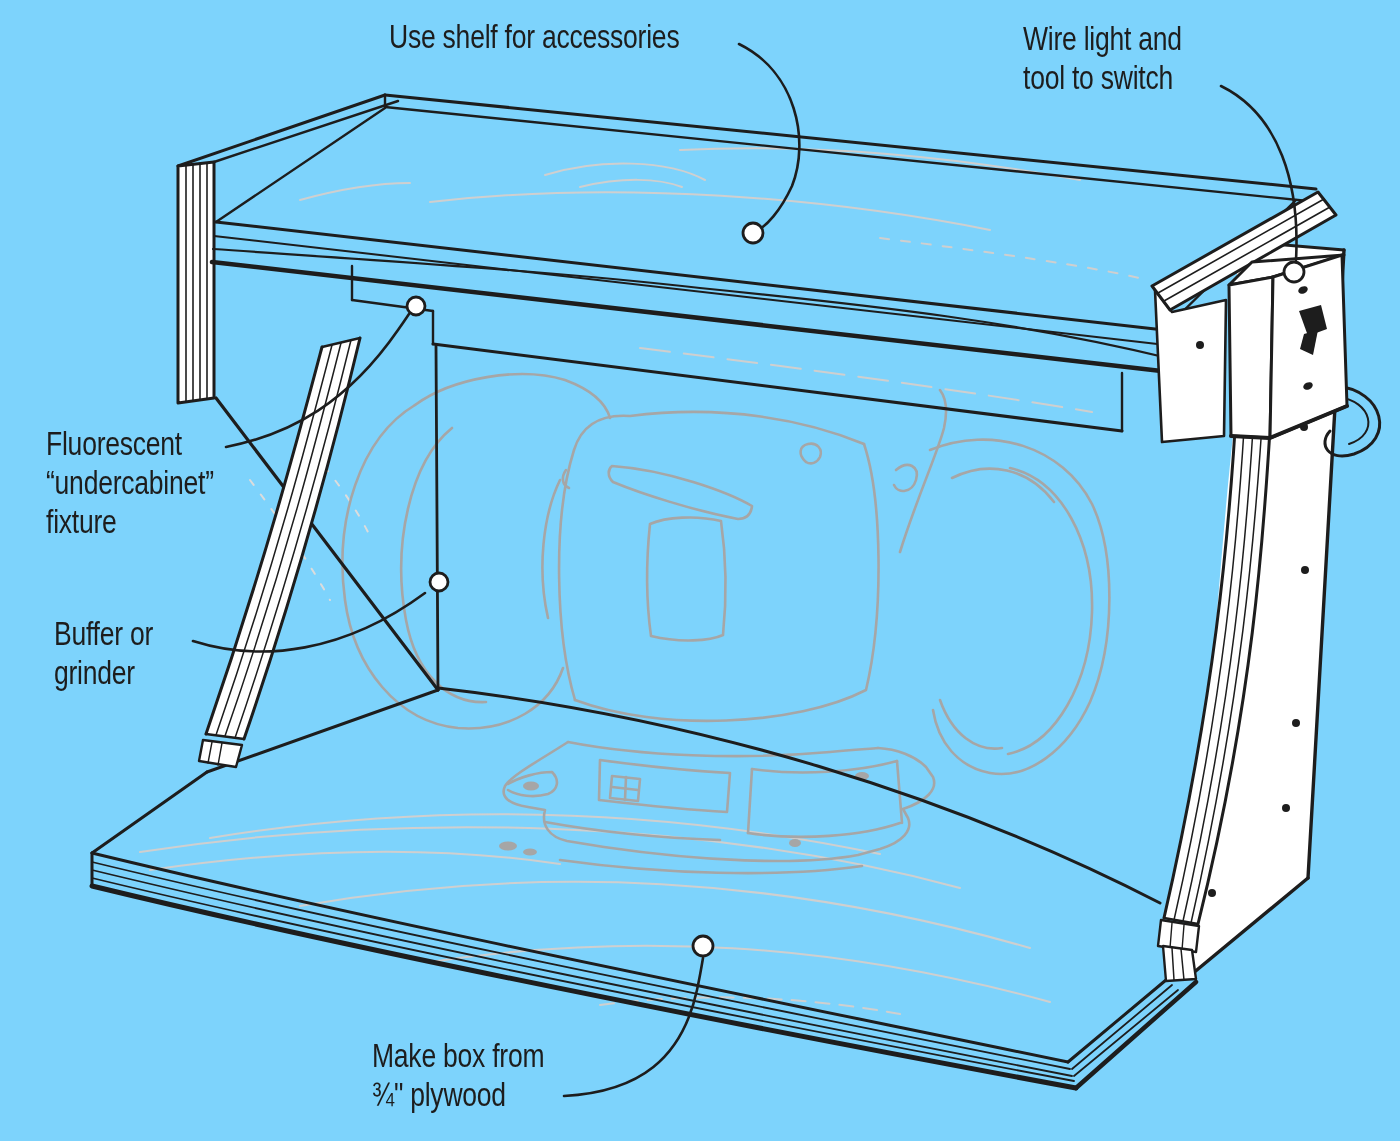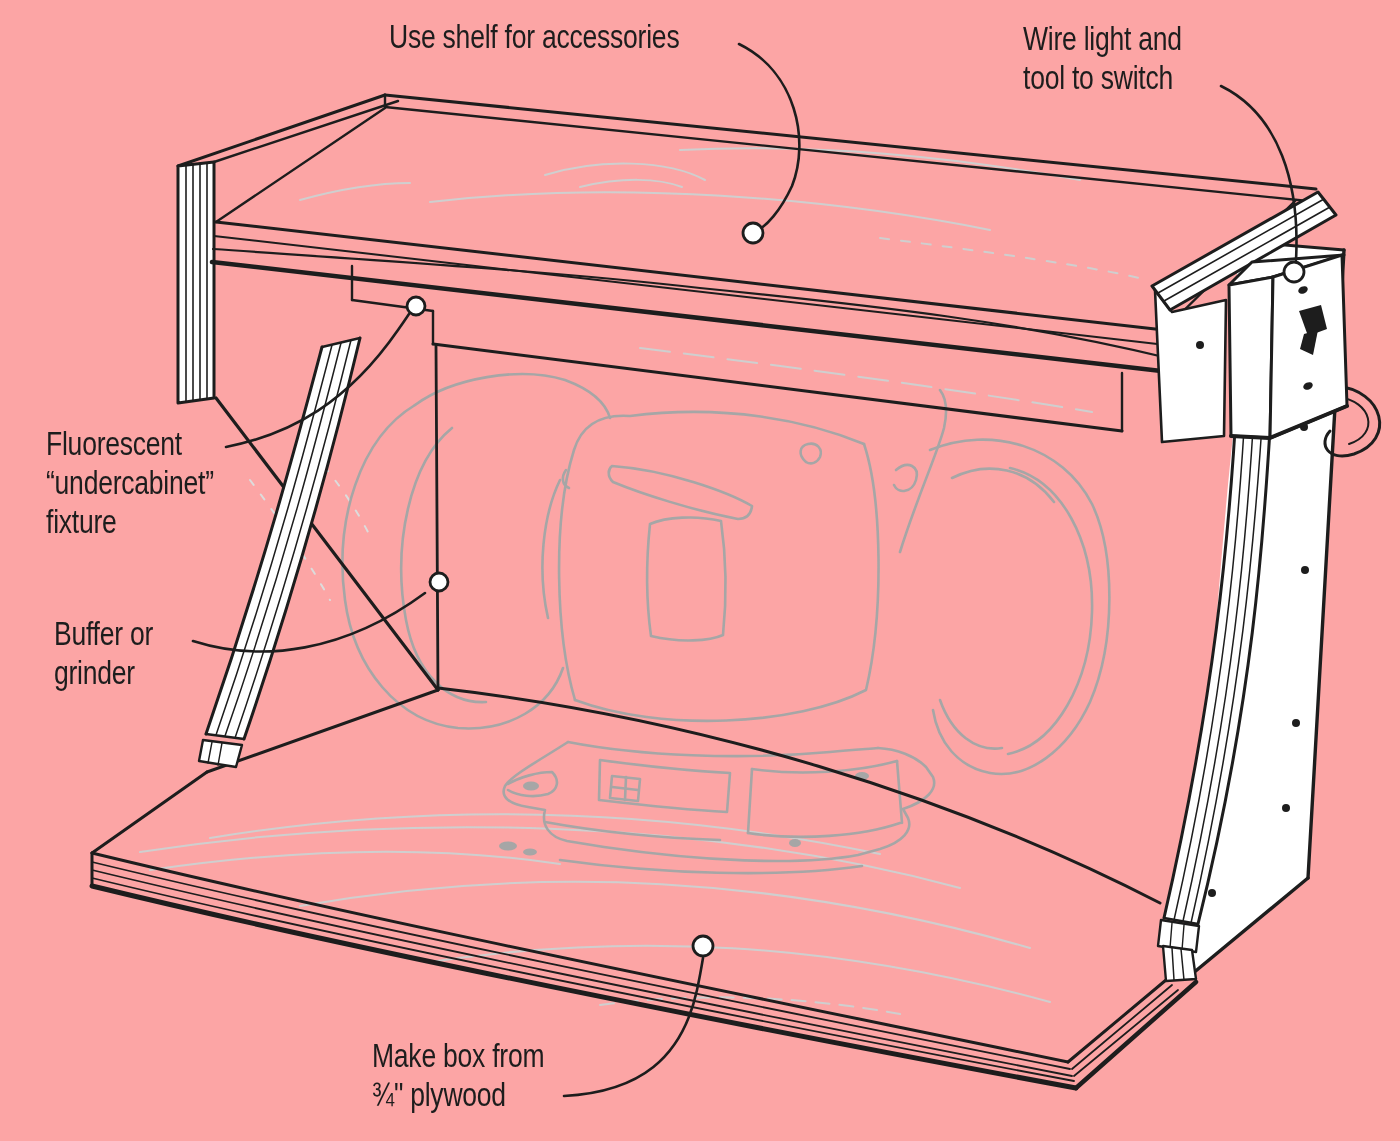--- a/index.html
+++ b/index.html
@@ -1,16 +1,16 @@
 <!DOCTYPE html>
 <html><head>
 <meta charset="utf-8">
 <style>
   html,body{margin:0;padding:0;background:#ffffff;}
-  #stage{position:relative;width:1400px;height:1141px;background:#fca5a5;overflow:hidden;
+  #stage{position:relative;width:1400px;height:1141px;background:#7dd3fc;overflow:hidden;
          font-family:"Liberation Sans", sans-serif;}
   #drawing{position:absolute;left:0;top:0;}
   .callout{
     position:absolute;
     font-size:34px;
     line-height:39px;
     font-weight:400;
     letter-spacing:-0.3px;
     color:#1d1d1d;
     white-space:pre-line;

